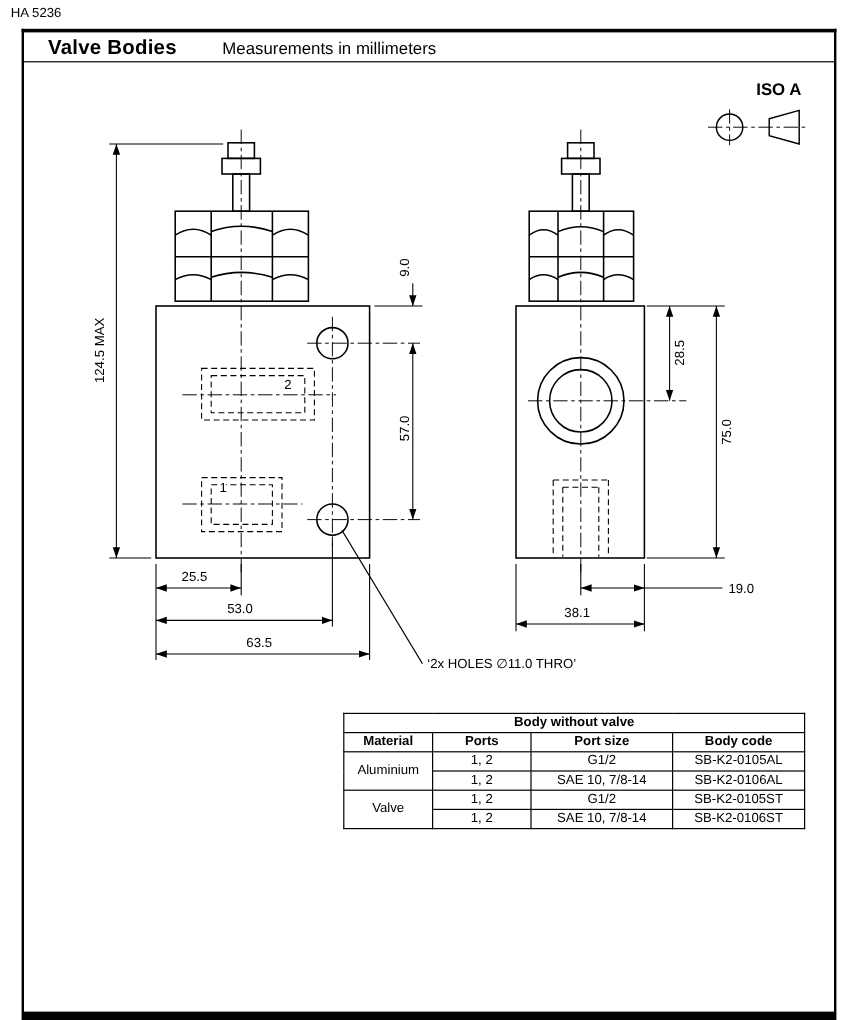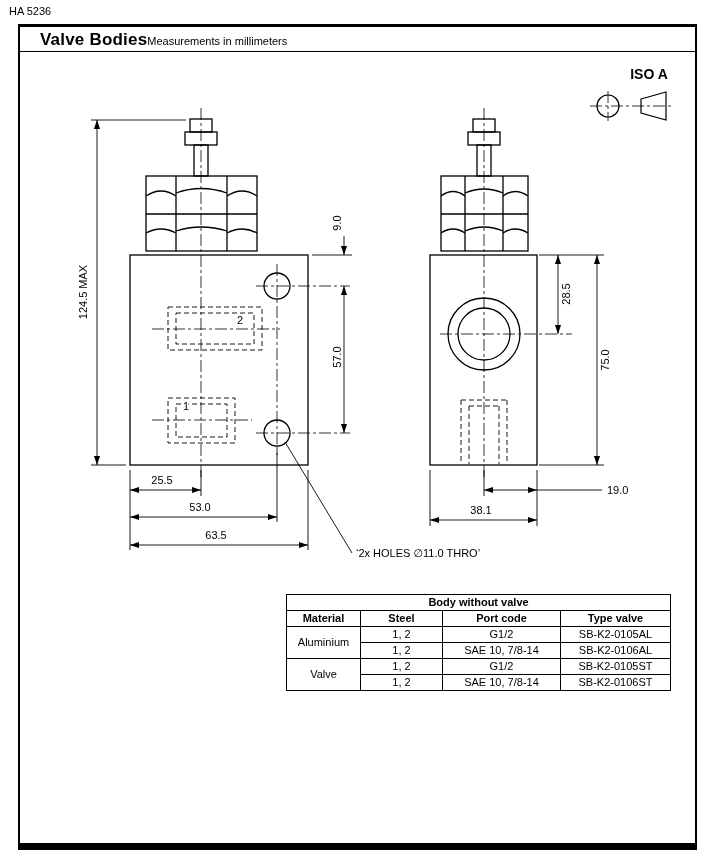--- a/index.html
+++ b/index.html
@@ -6,21 +6,21 @@
   body{width:705px;height:850px;position:relative;overflow:hidden;
        font-family:"Liberation Sans",sans-serif;color:#000;}
   .page{position:absolute;left:0;top:0;width:705px;height:850px;background:#fff;}
   .doc-number{position:absolute;left:9px;top:5px;font-size:11px;}
   .frame{position:absolute;left:18px;top:24px;width:679px;height:826px;
          border-left:2px solid #000;border-right:2px solid #000;border-top:3.5px solid #000;
          box-sizing:border-box;background:transparent;}
   .header{display:flex;align-items:baseline;height:25px;border-bottom:1.2px solid #000;
           padding-left:20px;padding-top:3px;box-sizing:border-box;}
   .title{font-size:17px;font-weight:bold;letter-spacing:.2px;}
-  .subtitle{font-size:11px;}
+  .subtitle{font-size:14px;margin-left:38px;}
   svg.drawing{position:absolute;left:0;top:0;width:705px;height:850px;}
   .obj,.obj2{fill:none;stroke:#000;}
   .obj rect,.obj circle,.obj line,.obj path{stroke-width:1.3;}
   .obj2{stroke-width:1.2;}
   .cl line{stroke:#000;stroke-width:0.8;stroke-dasharray:12 3 3 3;fill:none;}
   .hid rect,.hid line{stroke:#000;stroke-width:0.9;stroke-dasharray:5 3;fill:none;}
   .dim line{stroke:#000;stroke-width:0.9;fill:none;}
   .dim text{font-size:11px;fill:#000;}
   .port-label{font-size:11px;fill:#000;paint-order:stroke;stroke:#fff;stroke-width:3px;}
   .note-text{font-size:10.5px;fill:#000;}
@@ -195,23 +195,23 @@
         <col class="col-ports">
         <col class="col-portsize">
         <col class="col-typecode">
     </colgroup>
     <tbody>
       <tr>
         <th colspan="4">Body without valve</th>
       </tr>
       <tr>
         <th>Material</th>
-        <th>Steel</th>
-        <th>Port code</th>
-        <th>Type valve</th>
+        <th>Ports</th>
+        <th>Port size</th>
+        <th>Body code</th>
       </tr>
       <tr>
         <td rowspan="2">Aluminium</td>
         <td>1, 2</td>
         <td>G1/2</td>
         <td class="typecode">SB-K2-0105AL</td>
       </tr>
       <tr>
         <td>1, 2</td>
         <td>SAE 10, 7/8-14</td>

